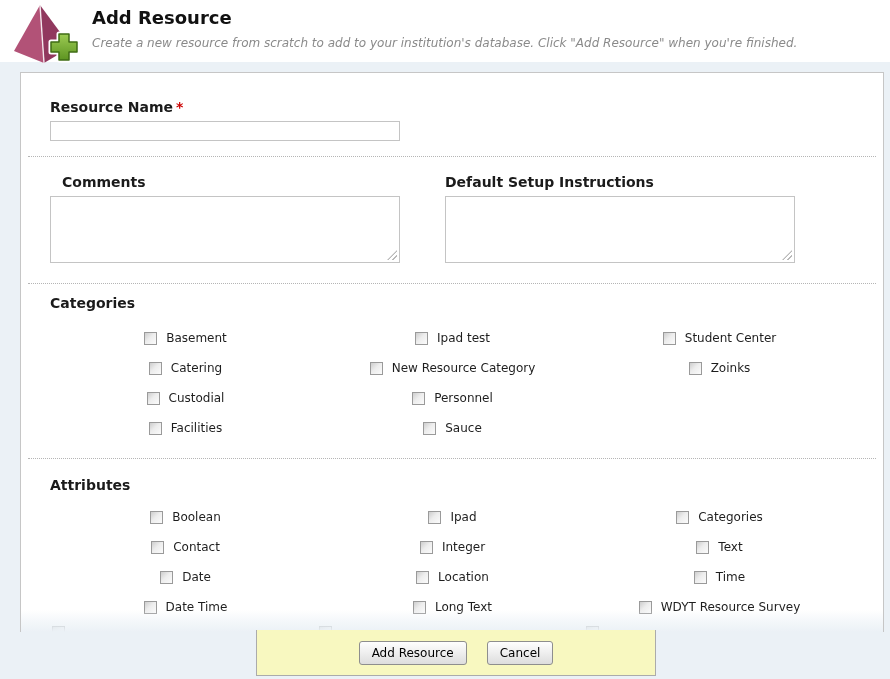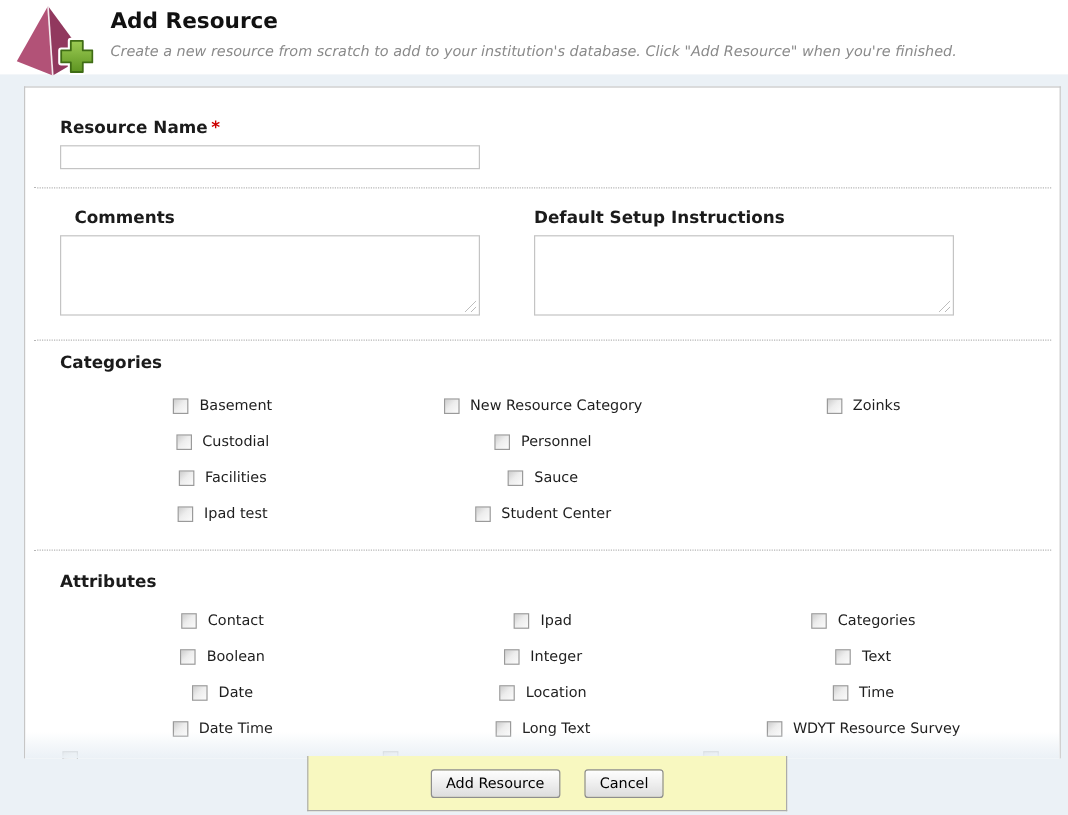--- a/index.html
+++ b/index.html
@@ -220,20 +220,24 @@
     <div class="separator" style="top:210px;"></div>
 
     <div class="section-label" style="left:29px; top:222px;">Categories</div>
     <div class="check-grid" style="top:250px;">
       <div class="check-item">
           <span class="checkbox"></span>
           <span class="check-label">Basement</span>
         </div>
       <div class="check-item">
           <span class="checkbox"></span>
+          <span class="check-label">Catering</span>
+        </div>
+      <div class="check-item">
+          <span class="checkbox"></span>
           <span class="check-label">Custodial</span>
         </div>
       <div class="check-item">
           <span class="checkbox"></span>
           <span class="check-label">Facilities</span>
         </div>
       <div class="check-item">
           <span class="checkbox"></span>
           <span class="check-label">Ipad test</span>
         </div>
@@ -258,25 +262,25 @@
           <span class="check-label">Zoinks</span>
         </div>
     </div>
 
     <div class="separator" style="top:385px;"></div>
 
     <div class="section-label" style="left:29px; top:404px;">Attributes</div>
     <div class="check-grid" style="top:429px;">
       <div class="check-item">
           <span class="checkbox"></span>
+          <span class="check-label">Boolean</span>
+        </div>
+      <div class="check-item">
+          <span class="checkbox"></span>
           <span class="check-label">Contact</span>
-        </div>
-      <div class="check-item">
-          <span class="checkbox"></span>
-          <span class="check-label">Boolean</span>
         </div>
       <div class="check-item">
           <span class="checkbox"></span>
           <span class="check-label">Date</span>
         </div>
       <div class="check-item">
           <span class="checkbox"></span>
           <span class="check-label">Date Time</span>
         </div>
       <div class="check-item">

